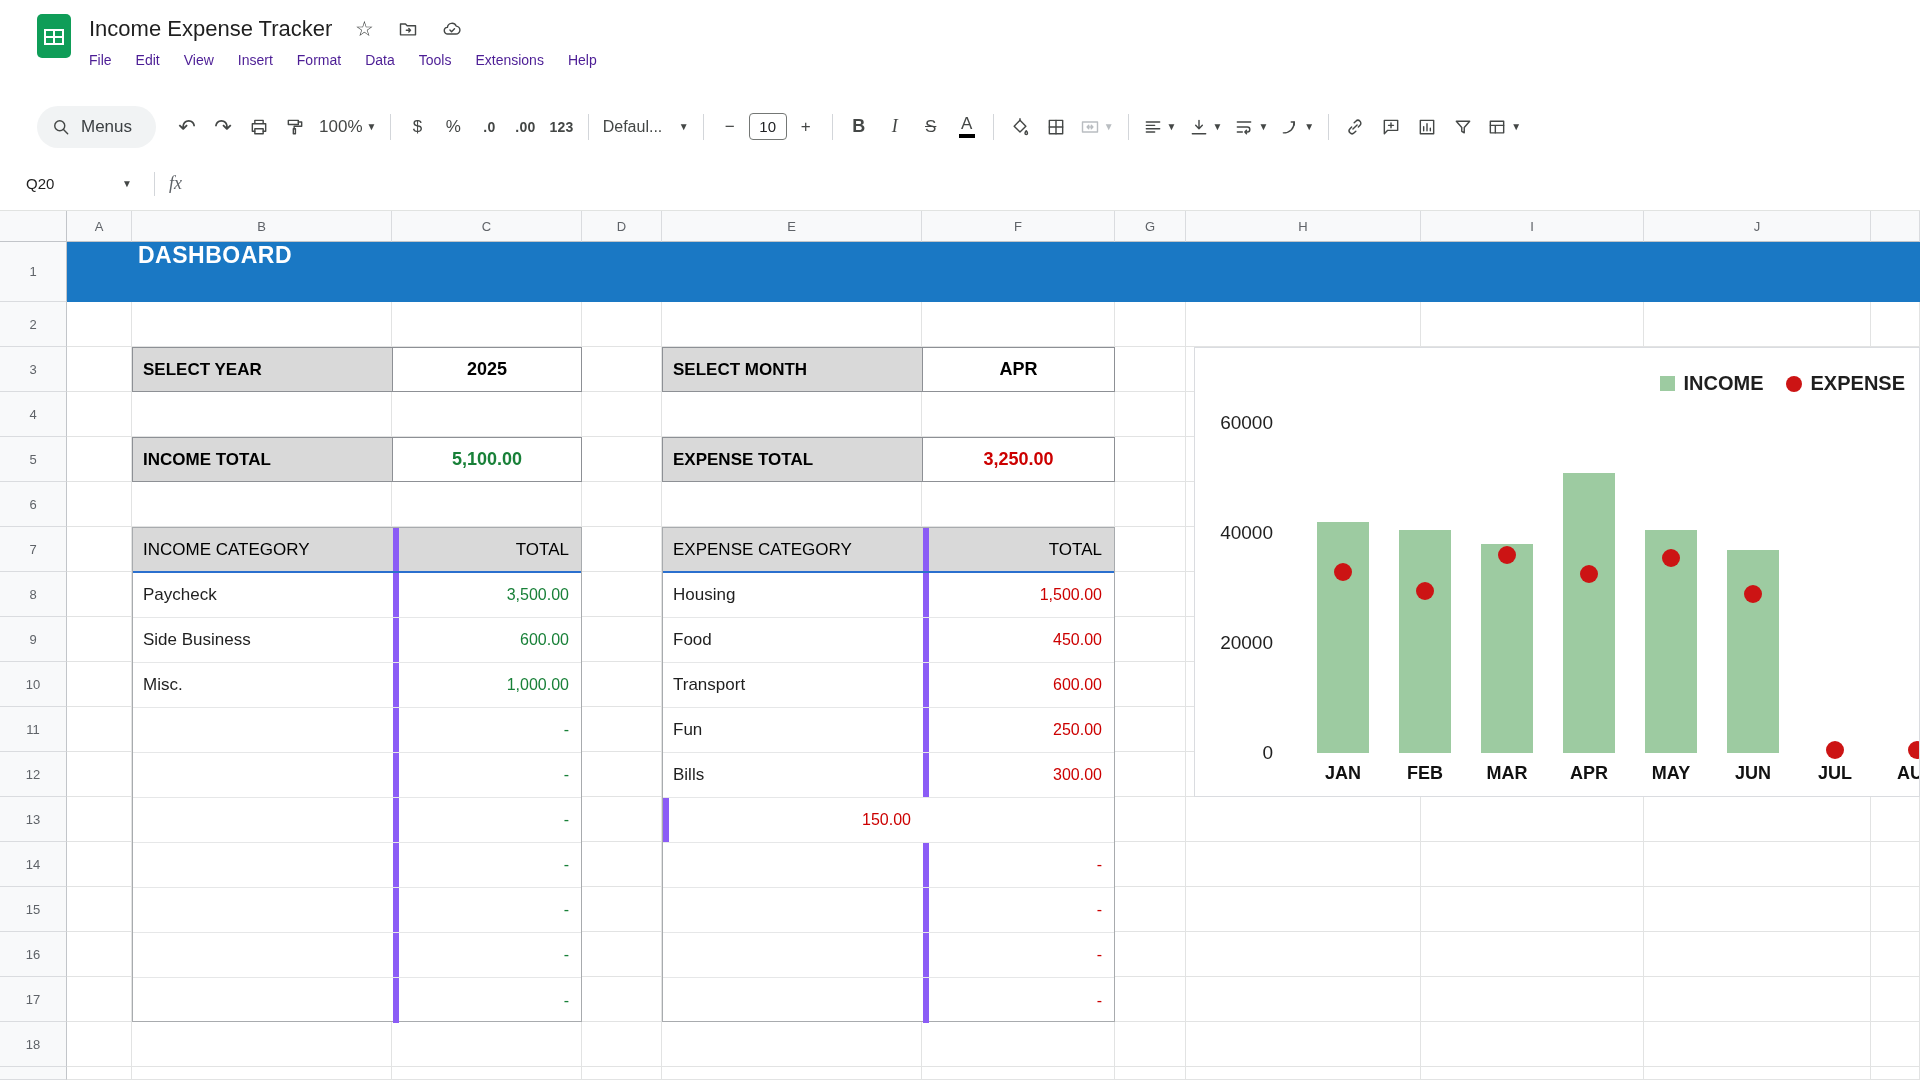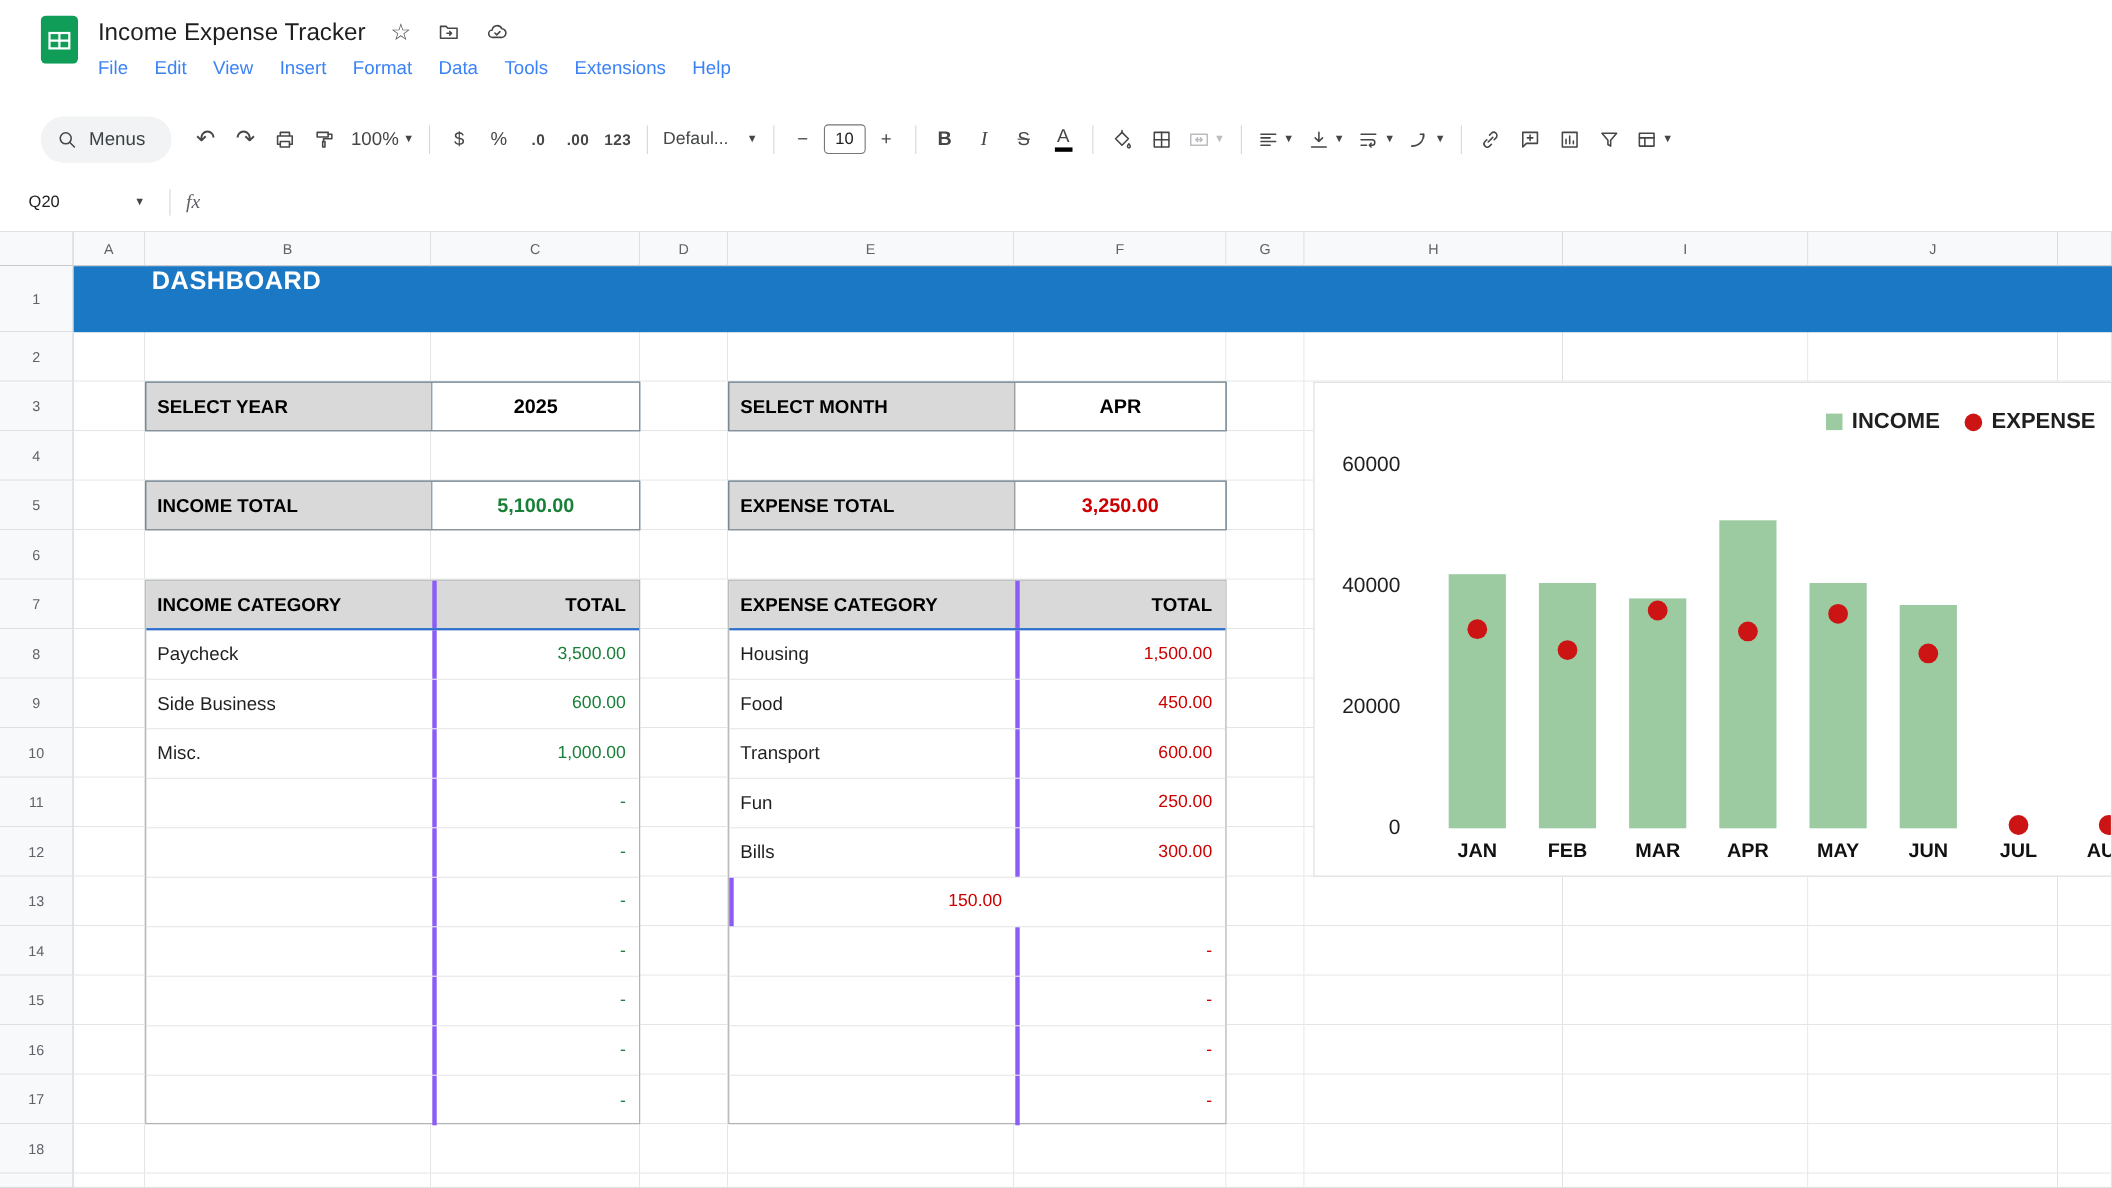--- a/index.html
+++ b/index.html
@@ -11,21 +11,21 @@
 .icon20.gray{stroke:#b9bdc1}
 
 
 .app-header{height:96px;display:flex;align-items:flex-start;padding:12px 0 0 37px}
 .logo-wrap{margin-top:2px}
 .title-col{margin-left:18px;display:flex;flex-direction:column}
 .title-row{display:flex;align-items:center;gap:20px;height:34px}
 .doc-title{font-size:22px;color:#1f1f1f}
 .title-icon{width:24px;height:24px;display:inline-flex;align-items:center;justify-content:center;color:#444746;font-size:21px}
 .menubar{display:flex;margin-top:2px;margin-left:-12px}
-.menu-item{font-size:17px;padding:4px 12px;border-radius:6px;color:#3b82f6}
+.menu-item{font-size:14px;padding:4px 12px;border-radius:6px;color:#4c1d95}
 
 
 .toolbar{height:61px;display:flex;align-items:center;padding:0 12px 0 37px;gap:2px}
 .search-pill{height:42px;background:#f1f3f4;border-radius:21px;display:flex;align-items:center;gap:10px;padding:0 24px 0 14px;margin-right:12px}
 .search-pill .lbl{font-size:17px;color:#3c4043}
 .tbtn{height:36px;min-width:34px;border-radius:6px;display:inline-flex;align-items:center;justify-content:center;font-size:17px;color:#444746;gap:4px;padding:0 5px}
 .tsep{width:1px;height:26px;background:#d3d6da;margin:0 7px;flex:0 0 1px}
 .caret{font-size:10px;color:#444746}
 .fontname{min-width:96px;justify-content:space-between;font-size:16px}
 .fontsize-box{width:38px;height:27px;border:1.5px solid #747775;border-radius:4px;display:flex;align-items:center;justify-content:center;font-size:15px}
@@ -55,23 +55,23 @@
 .banner{background:var(--banner-bg,#1a78c4);display:flex;padding-left:71px;z-index:1}
 .banner span{color:#fff;font-weight:bold;font-size:23px;letter-spacing:.5px}
 .widget{display:grid;grid-template-columns:260px 1fr;border:1px solid #8d9095;background:#0c4a6e;z-index:1}
 .wlabel{background:var(--label-bg,#d9d9d9);border-right:1px solid #8d9095;display:flex;align-items:center;padding-left:10px;font-weight:bold;font-size:17px;color:#000}
 .wvalue{display:flex;align-items:center;justify-content:center;font-weight:bold;font-size:18px;color:#000;background:#fff}
 .green{color:var(--income-green,#188038)}
 .red{color:var(--expense-red,#cc0000)}
 
 .sheet-table{border:1px solid #a8abae;background:#fff;z-index:1;display:flex;flex-direction:column}
 .trow{display:grid;grid-template-columns:260px 1fr;flex:0 0 45px;height:45px}
-.thead{background:var(--label-bg,#d9d9d9);border-bottom:2px solid var(--header-underline,#2a6fce);font-weight:bold}
+.thead{background:var(--label-bg,#d9d9d9);border-bottom:2px solid var(--header-underline,#2a6fce);font-weight:normal}
 .cat{display:flex;align-items:center;padding-left:10px;font-size:17px;color:#1f1f1f;overflow:hidden;white-space:nowrap}
-.tot{display:flex;align-items:center;justify-content:flex-end;padding-right:12px;font-size:16px;border-left:4px solid #8b5cf6}
+.tot{display:flex;align-items:center;justify-content:flex-end;padding-right:12px;font-size:16px;border-left:6px solid #8b5cf6}
 .thead .cat,.thead .tot{font-size:17px;color:#000}
 .tbody-row{border-bottom:1px solid #e6e7e8}
 .tbody-row:last-child{border-bottom:none}
 
 
 .chart-card{background:#fff;border:1px solid #dadce0;margin-left:8px;z-index:1;position:relative;overflow:hidden}
 .chart-plot{position:absolute;inset:0}
 .legend{position:absolute;top:24px;right:14px;display:flex;align-items:center;gap:22px;font-weight:bold;font-size:20px;color:#1f1f1f;z-index:2}
 .litem{display:inline-flex;align-items:center;gap:9px}
 .sw{width:15px;height:15px;display:inline-block}

